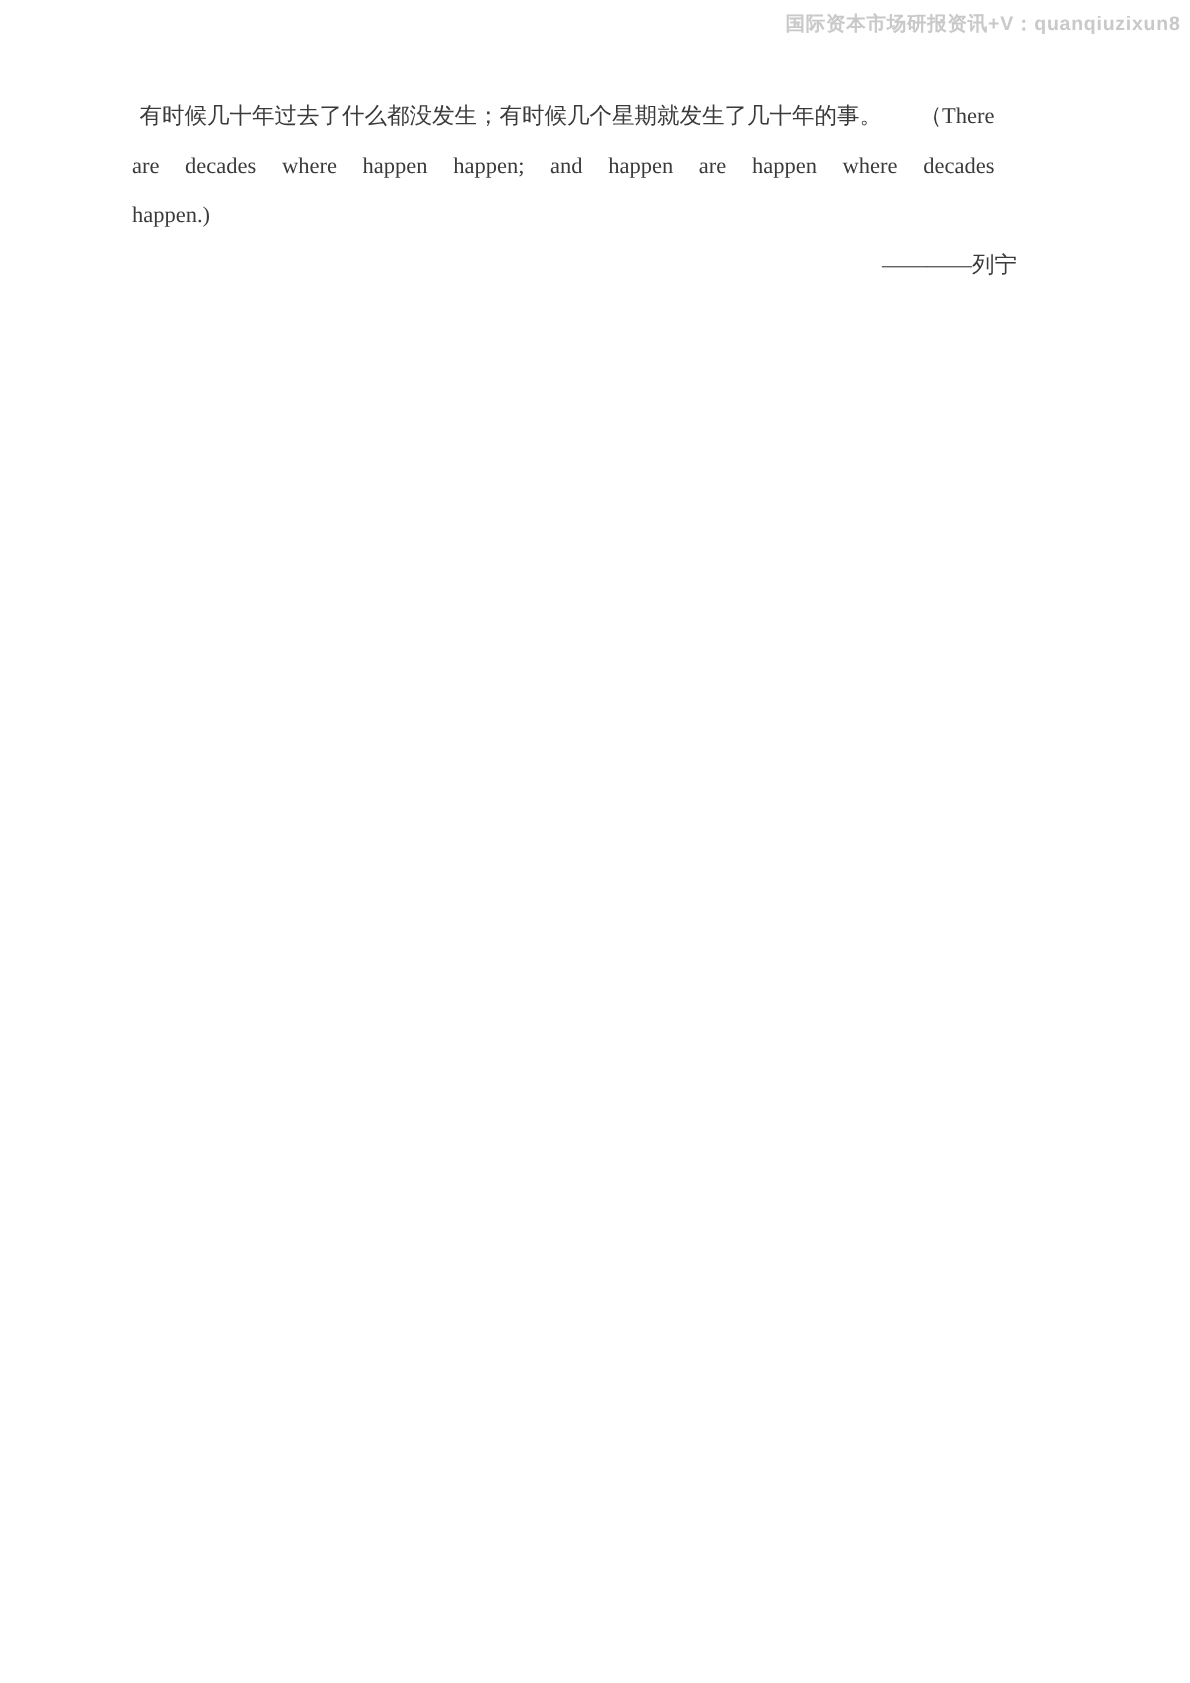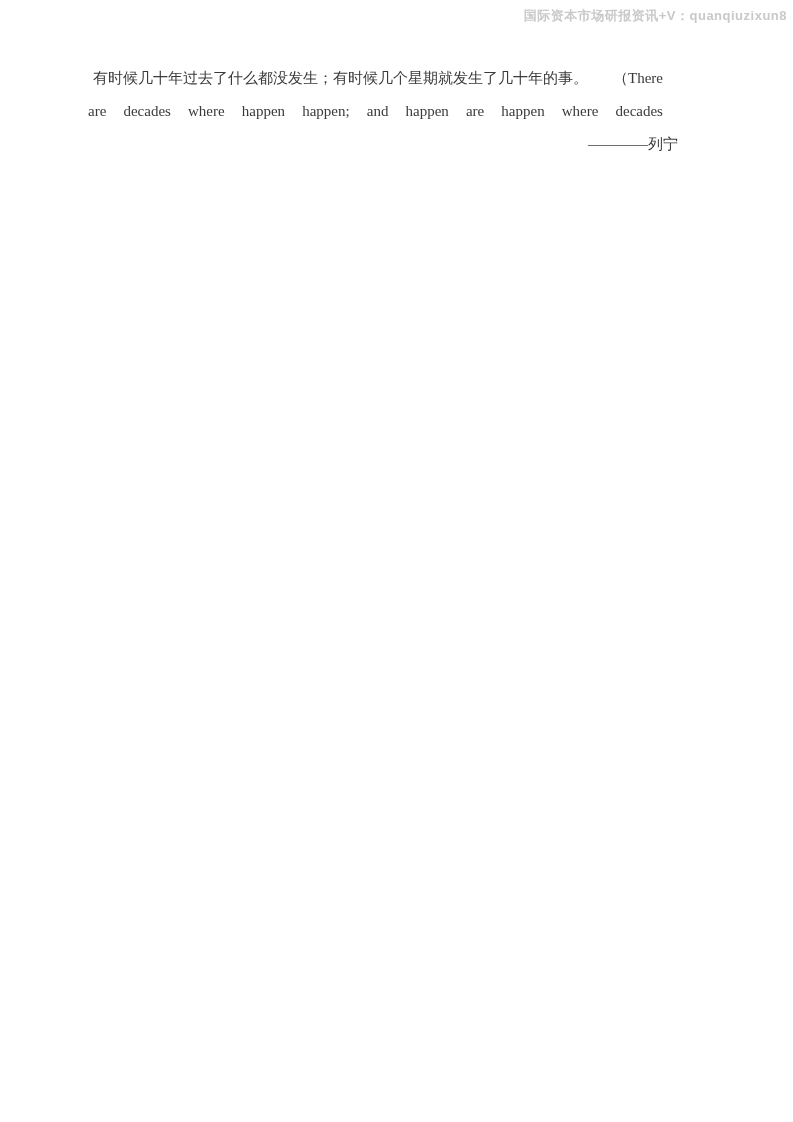--- a/index.html
+++ b/index.html
@@ -71,17 +71,18 @@
         <span>where</span>
         <span>happen</span>
         <span>happen;</span>
         <span>and</span>
         <span>happen</span>
         <span>are</span>
         <span>happen</span>
         <span>where</span>
         <span>decades</span>
       </div>
+    <div class="line">happen.)</div>
     <div class="line attr attr1">————列宁</div>
   </div>
 
 
 </div>
 
 </body></html>

